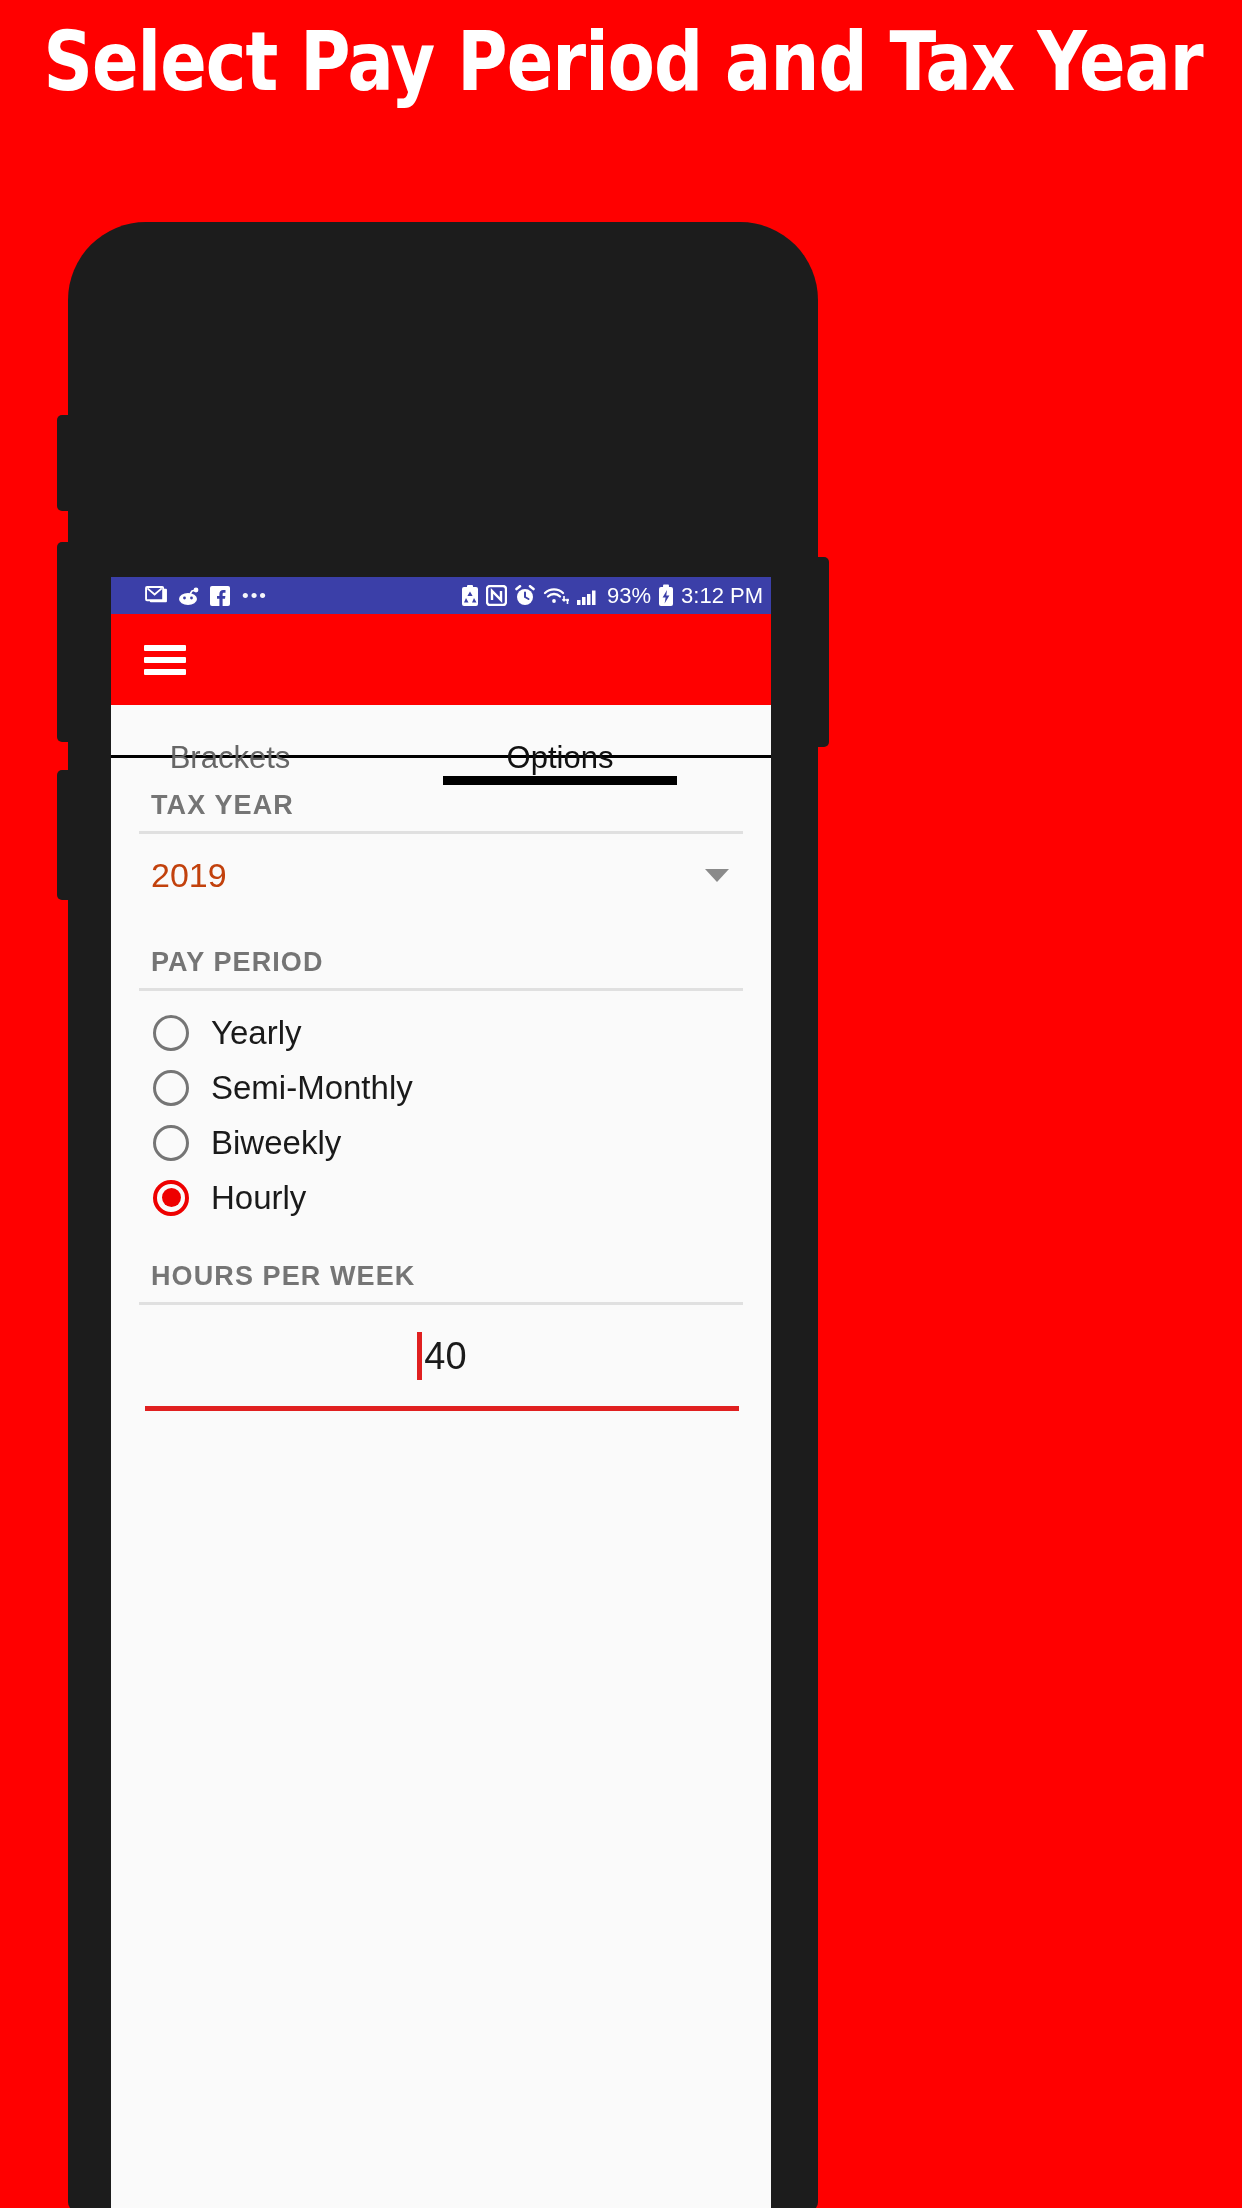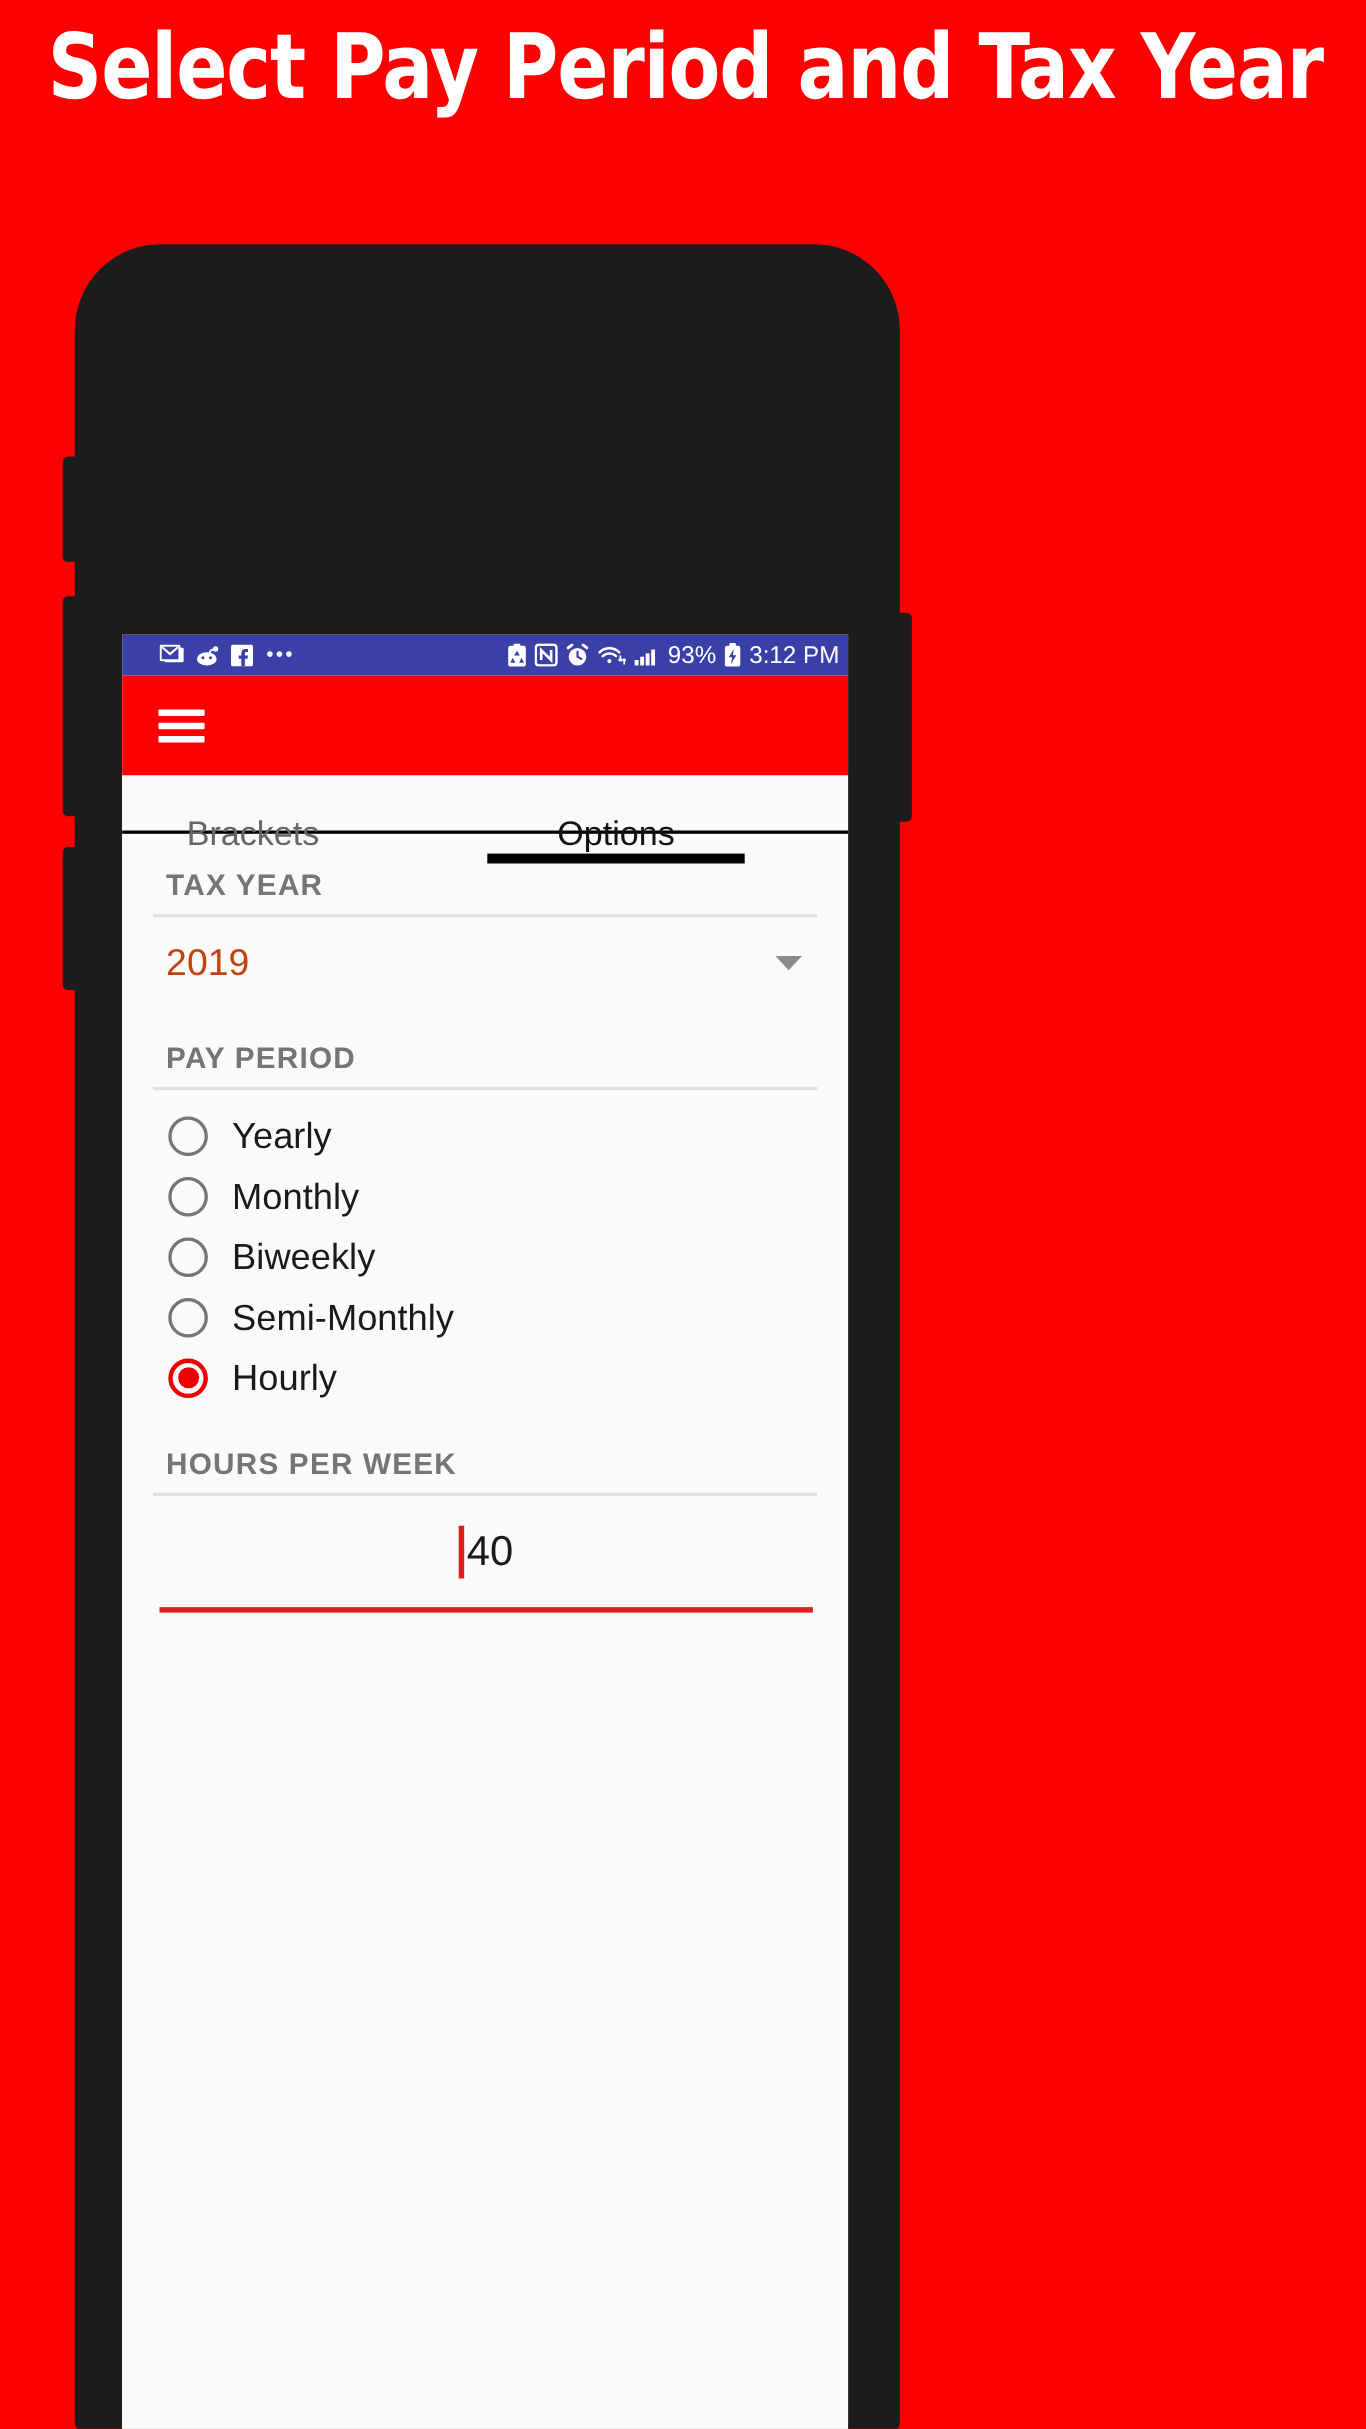--- a/index.html
+++ b/index.html
@@ -323,29 +323,25 @@
         <div class="section-label">PAY PERIOD</div>
         <div class="divider"></div>
 
         <div class="radio-list">
           <div class="radio-row">
             <span class="radio"></span>
             <span class="radio-label">Yearly</span>
           </div>
           <div class="radio-row">
             <span class="radio"></span>
-            <span class="radio-label">Monthly</span>
+            <span class="radio-label">Semi-Monthly</span>
           </div>
           <div class="radio-row">
             <span class="radio"></span>
             <span class="radio-label">Biweekly</span>
-          </div>
-          <div class="radio-row">
-            <span class="radio"></span>
-            <span class="radio-label">Semi-Monthly</span>
           </div>
           <div class="radio-row">
             <span class="radio checked"></span>
             <span class="radio-label">Hourly</span>
           </div>
         </div>
 
         <div class="section-label">HOURS PER WEEK</div>
         <div class="divider"></div>
 

